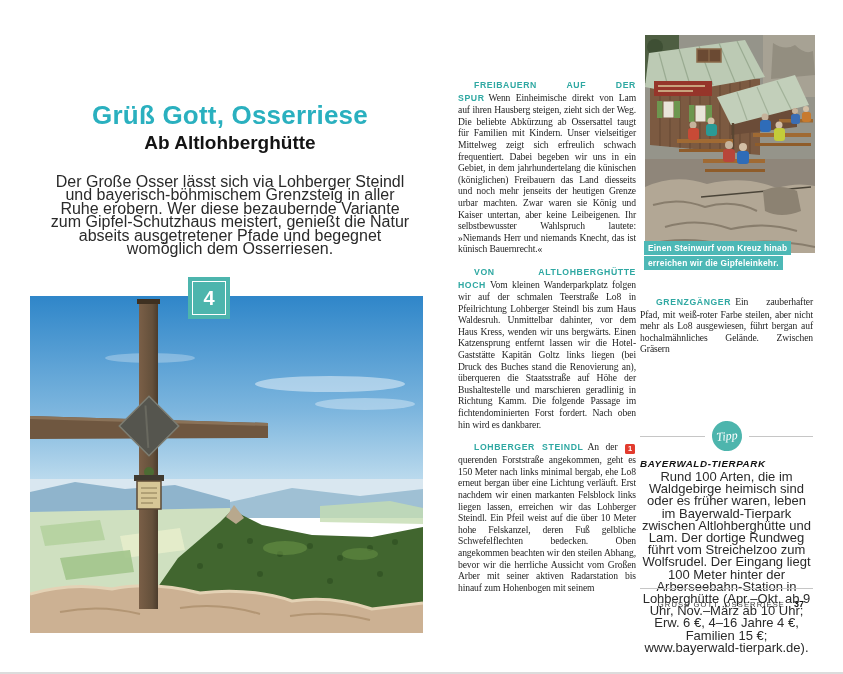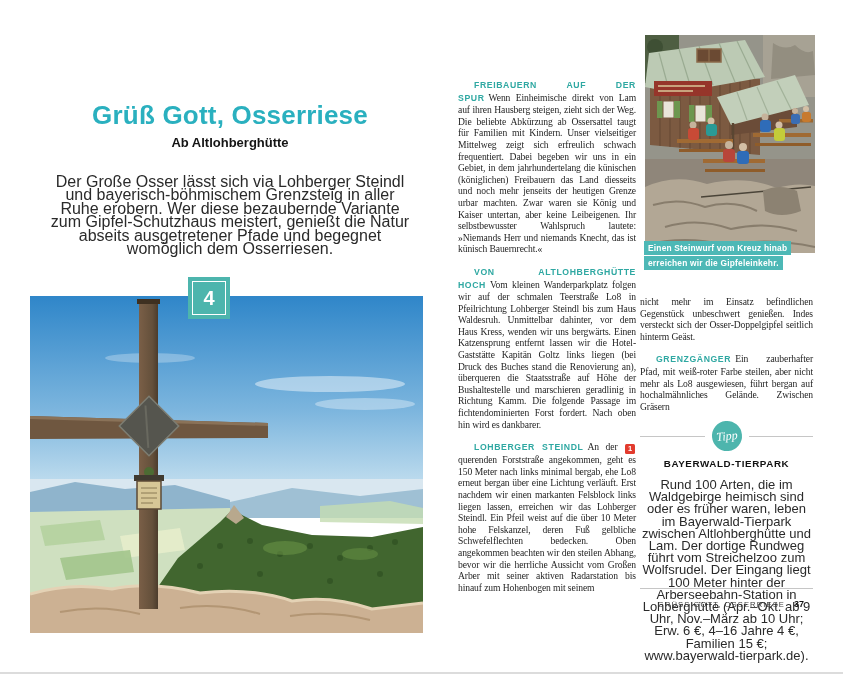--- a/index.html
+++ b/index.html
@@ -18,21 +18,21 @@
     font-family:"Liberation Sans",sans-serif;color:var(--ink);
     overflow:hidden;border-bottom:2px solid #dcdcdc;
   }
   
   .title{
     position:absolute;left:30px;top:100px;width:400px;text-align:center;
     font-size:26px;font-weight:bold;color:var(--cyan);letter-spacing:.2px;
   }
   .subtitle{
     position:absolute;left:30px;top:134px;width:400px;text-align:center;
-    font-size:13px;font-weight:bold;line-height:17.5px;color:#141414;
+    font-size:19px;font-weight:bold;line-height:17.5px;color:#141414;
   }
   .intro{
     position:absolute;left:48px;top:175px;width:364px;text-align:center;
     font-size:16px;line-height:13.4px;color:#2a2a2a;
   }
   .photo-left{position:absolute;left:30px;top:296px;width:393px;height:337px;}
   .photo-left svg{display:block;width:100%;height:100%;}
   .caption-left{position:absolute;left:40px;top:264px;}
   .cap-line{
     display:block;width:max-content;background:var(--caption);color:#ffffff;
@@ -76,22 +76,22 @@
   .tipbox{position:absolute;left:640px;top:421px;width:173px;}
   .tip-rule-row{display:flex;align-items:center;height:30px;}
   .tip-rule{flex:1;height:1px;background:var(--rule);}
   .tip-circle{
     width:30px;height:30px;border-radius:50%;background:var(--badge);
     color:#ffffff;display:flex;align-items:center;justify-content:center;
     margin:0 7px;font-family:"Liberation Serif",serif;font-style:italic;
     font-size:12px;transform:rotate(-6deg);
   }
   .tip-title{
-    text-align:center;font-weight:bold;font-size:9.8px;letter-spacing:.6px;
-    margin:7px 0 10px 0;color:#111;
+    font-weight:bold;font-size:9.8px;letter-spacing:.6px;
+    margin:7px 0 2px 0;color:#111;font-style:italic;
   }
   .tip-body{
     font-size:13px;line-height:12.2px;color:#2a2a2a;text-align:center;
   }
   .tip-bottom-rule{position:absolute;left:640px;top:588px;width:173px;height:1px;background:var(--rule);}
   
   .footer{
     position:absolute;right:39px;top:599px;
     font-size:7.6px;letter-spacing:1.1px;color:#3a3a3a;
   }
@@ -281,21 +281,20 @@
     <span class="cap-line">erreichen wir die Gipfeleinkehr.</span>
   </div>
 
   <div class="col col1">
     <p><span class="sec-head">FREIBAUERN AUF DER SPUR</span><span>Wenn Einheimische direkt von Lam auf ihren Hausberg steigen, zieht sich der Weg. Die beliebte Abkürzung ab Ossersattel taugt für Familien mit Kindern. Unser vielseitiger Mittelweg zeigt sich erfreulich schwach frequentiert. Dabei begeben wir uns in ein Gebiet, in dem jahrhundertelang die künischen (königlichen) Freibauern das Land diesseits und noch mehr jenseits der heutigen Grenze urbar machten. Zwar waren sie König und Kaiser untertan, aber keine Leibeigenen. Ihr selbstbewusster Wahlspruch lautete: »Niemands Herr und niemands Knecht, das ist künisch Bauernrecht.«</span></p>
     <p><span class="sec-head">VON ALTLOHBERGHÜTTE HOCH</span><span>Vom kleinen Wanderparkplatz folgen wir auf der schmalen Teerstraße Lo8 in Pfeilrichtung Lohberger Steindl bis zum Haus Waldesruh. Unmittelbar dahinter, vor dem Haus Kress, wenden wir uns bergwärts. Einen Katzensprung entfernt lassen wir die Hotel-Gaststätte Kapitän Goltz links liegen (bei Druck des Buches stand die Renovierung an), überqueren die Staatsstraße auf Höhe der Bushaltestelle und marschieren geradlinig in Richtung Kamm. Die folgende Passage im fichtendominierten Forst fordert. Nach oben hin wird es dankbarer.</span></p>
     <p><span class="sec-head">LOHBERGER STEINDL</span><span>An der</span> <span class="marker1">1</span> <span class="bold">querenden Forststraße</span> <span>angekommen, geht es 150 Meter nach links minimal bergab, ehe Lo8 erneut bergan über eine Lichtung verläuft. Erst nachdem wir einen markanten Felsblock links liegen lassen, erreichen wir das Lohberger Steindl. Ein Pfeil weist auf die über 10 Meter hohe Felskanzel, deren Fuß gelbliche Schwefelflechten bedecken. Oben angekommen beachten wir den steilen Abhang, bevor wir die herrliche Aussicht vom Großen Arber mit seiner aktiven Radarstation bis hinauf zum Hohenbogen mit seinem</span></p>
   </div>
 
   <div class="col col2">
-    <p>nicht mehr im Einsatz befindlichen Gegenstück unbeschwert genießen. Indes versteckt sich der Osser-Doppelgipfel seitlich hinterm Geäst.</p>
     <p><span class="sec-head">GRENZGÄNGER</span><span>Ein zauberhafter Pfad, mit weiß-roter Farbe steilen, aber nicht mehr als Lo8 ausgewiesen, führt bergan auf hochalmähnliches Gelände. Zwischen Gräsern</span></p>
   </div>
 
   <div class="tipbox">
     <div class="tip-rule-row">
       <div class="tip-rule"></div>
       <div class="tip-circle">Tipp</div>
       <div class="tip-rule"></div>
     </div>
     <div class="tip-title">BAYERWALD-TIERPARK</div>

